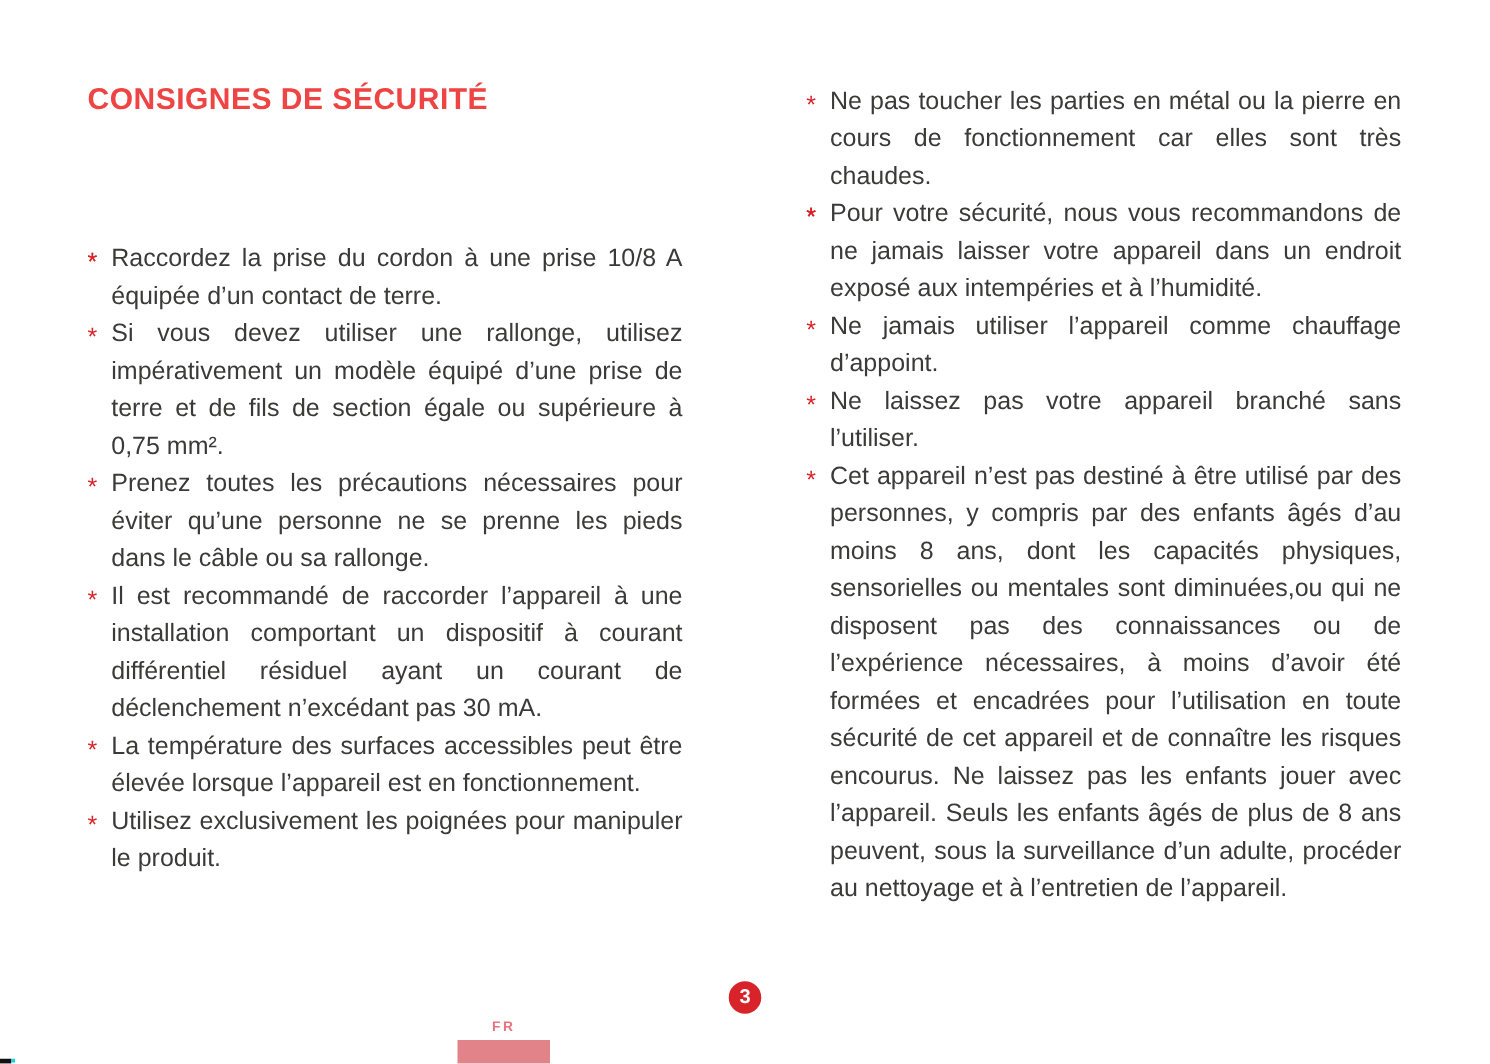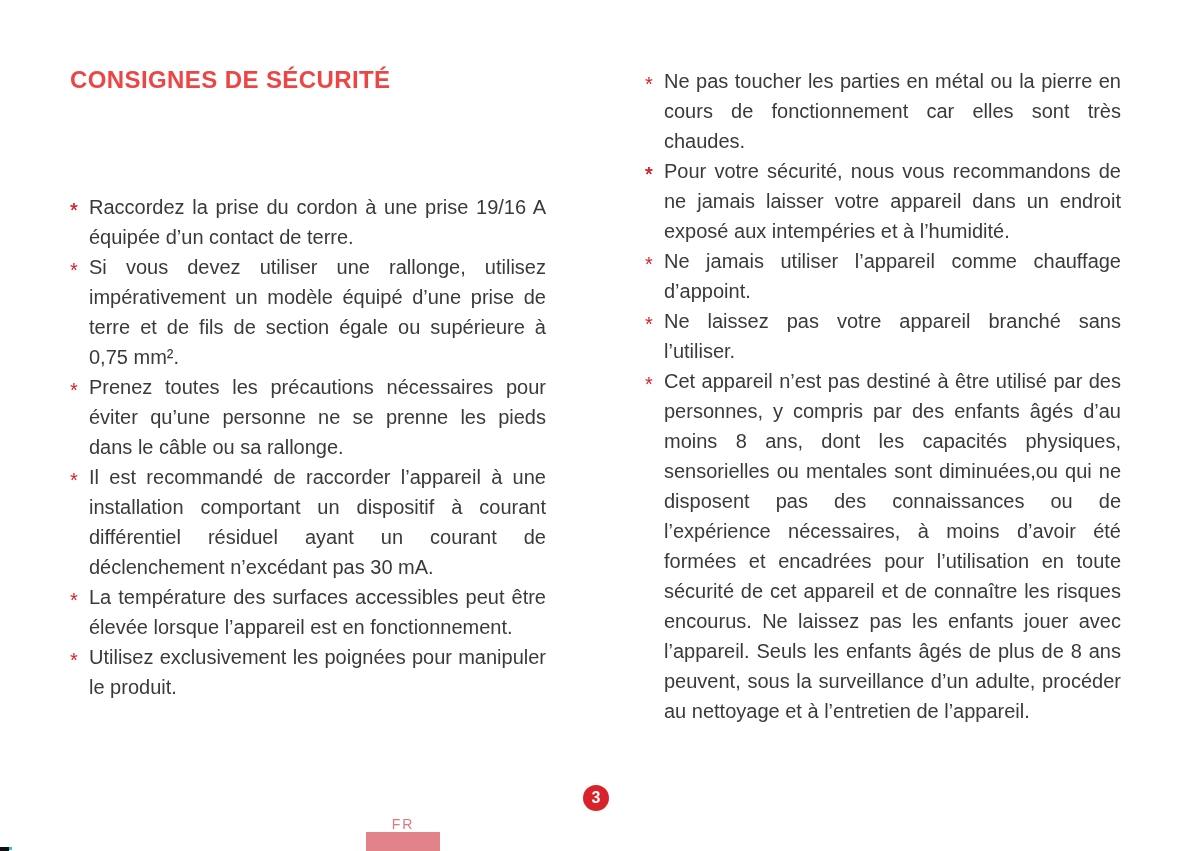--- a/index.html
+++ b/index.html
@@ -80,22 +80,22 @@
   .lang-tab {
     position: absolute;
     left: 366px;
     top: 816px;
     width: 74px;
     height: 35px;
   }
   .lang-label {
     display: block;
     text-align: center;
-    font-size: 14px;
-    font-weight: normal;
+    font-size: 11px;
+    font-weight: bold;
     letter-spacing: 2px;
     color: #e4757d;
   }
   .lang-bar {
     position: absolute;
     left: 0;
     top: 16px;
     width: 74px;
     height: 19px;
     background: #e28389;
@@ -124,21 +124,21 @@
 
   <h1 class="page-title">CONSIGNES DE SÉCURITÉ</h1>
 
 
   <ul class="safety-list left">
     <li>
       <span class="star">*</span>
     </li>
     <li>
       <span class="star">*</span>
-      <span>Raccordez la prise du cordon à une prise 19/16 A équipée d’un contact de terre.</span>
+      <span>Raccordez la prise du cordon à une prise 10/8 A équipée d’un contact de terre.</span>
     </li>
     <li>
       <span class="star">*</span>
       <span>Si vous devez utiliser une rallonge, utilisez impérativement un modèle équipé d’une prise de terre et de fils de section égale ou supérieure à 0,75 mm².</span>
     </li>
     <li>
       <span class="star">*</span>
       <span>Prenez toutes les précautions nécessaires pour éviter qu’une personne ne se prenne les pieds dans le câble ou sa rallonge.</span>
     </li>
     <li>

